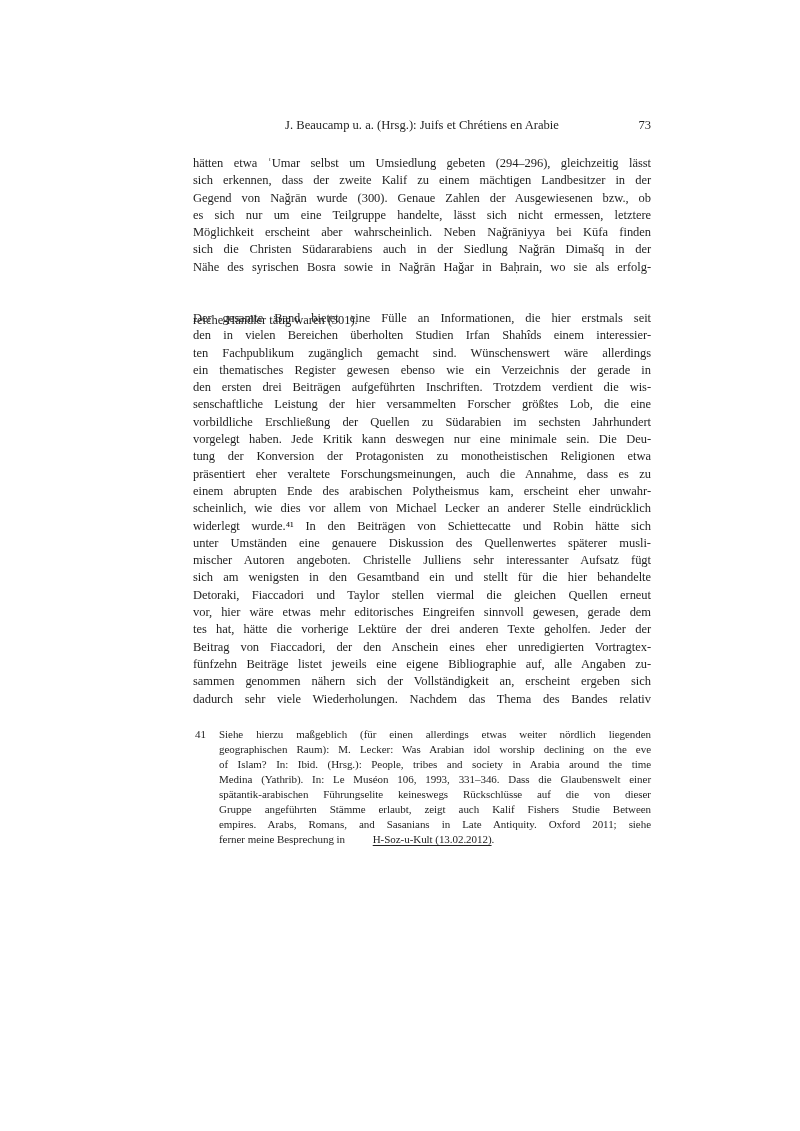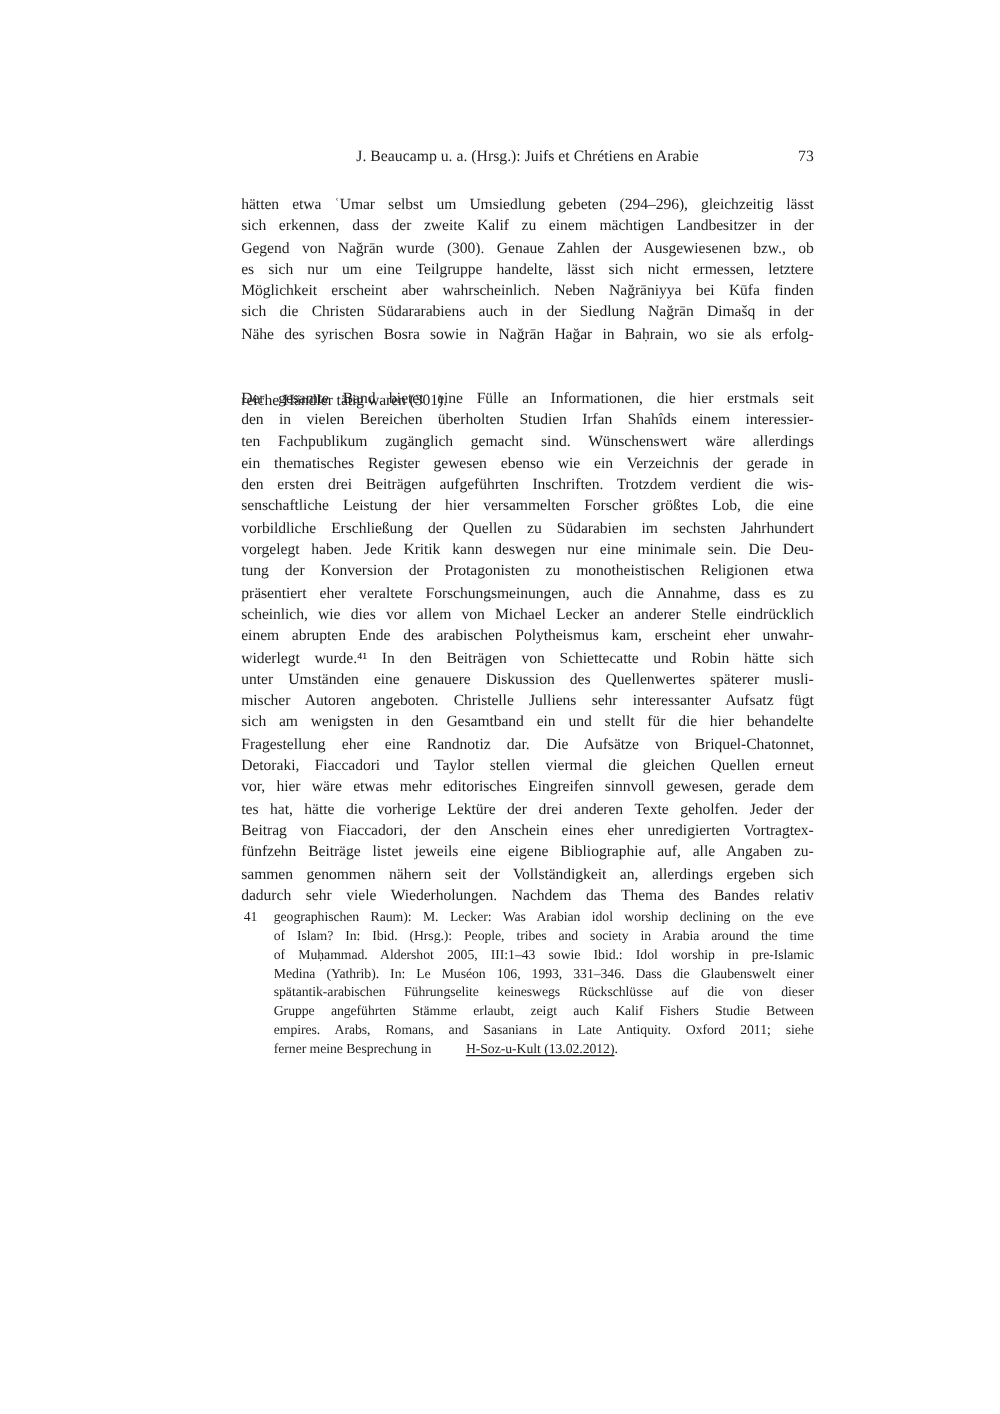--- a/index.html
+++ b/index.html
@@ -69,43 +69,42 @@
       <div class="tline">Der gesamte Band bietet eine Fülle an Informationen, die hier erstmals seit</div>
       <div class="tline">den in vielen Bereichen überholten Studien Irfan Shahîds einem interessier-</div>
       <div class="tline">ten Fachpublikum zugänglich gemacht sind. Wünschenswert wäre allerdings</div>
       <div class="tline">ein thematisches Register gewesen ebenso wie ein Verzeichnis der gerade in</div>
       <div class="tline">den ersten drei Beiträgen aufgeführten Inschriften. Trotzdem verdient die wis-</div>
       <div class="tline">senschaftliche Leistung der hier versammelten Forscher größtes Lob, die eine</div>
       <div class="tline">vorbildliche Erschließung der Quellen zu Südarabien im sechsten Jahrhundert</div>
       <div class="tline">vorgelegt haben. Jede Kritik kann deswegen nur eine minimale sein. Die Deu-</div>
       <div class="tline">tung der Konversion der Protagonisten zu monotheistischen Religionen etwa</div>
       <div class="tline">präsentiert eher veraltete Forschungsmeinungen, auch die Annahme, dass es zu</div>
+      <div class="tline">einem abrupten Ende des arabischen Polytheismus kam, erscheint eher unwahr-</div>
       <div class="tline">scheinlich, wie dies vor allem von Michael Lecker an anderer Stelle eindrücklich</div>
-      <div class="tline">einem abrupten Ende des arabischen Polytheismus kam, erscheint eher unwahr-</div>
       <div class="tline">widerlegt wurde.⁴¹ In den Beiträgen von Schiettecatte und Robin hätte sich</div>
       <div class="tline">unter Umständen eine genauere Diskussion des Quellenwertes späterer musli-</div>
       <div class="tline">mischer Autoren angeboten. Christelle Julliens sehr interessanter Aufsatz fügt</div>
       <div class="tline">sich am wenigsten in den Gesamtband ein und stellt für die hier behandelte</div>
-      <div class="tline">Fragestellung eher eine Randnotiz dar. Die Aufsätze von Briquel-Chatonnet,</div>
       <div class="tline">Detoraki, Fiaccadori und Taylor stellen viermal die gleichen Quellen erneut</div>
       <div class="tline">vor, hier wäre etwas mehr editorisches Eingreifen sinnvoll gewesen, gerade dem</div>
       <div class="tline">tes hat, hätte die vorherige Lektüre der drei anderen Texte geholfen. Jeder der</div>
       <div class="tline">Beitrag von Fiaccadori, der den Anschein eines eher unredigierten Vortragtex-</div>
       <div class="tline">fünfzehn Beiträge listet jeweils eine eigene Bibliographie auf, alle Angaben zu-</div>
-      <div class="tline">sammen genommen nähern seit der Vollständigkeit an, allerdings ergeben sich</div>
+      <div class="tline">sammen genommen nähern sich der Vollständigkeit an, erscheint ergeben sich</div>
       <div class="tline">dadurch sehr viele Wiederholungen. Nachdem das Thema des Bandes relativ</div>
     </div>
 
   <div class="footnote">
     <div class="fn-number">41</div>
     <div class="fn-body">
       <div>
+          <div class="fline">Siehe hierzu maßgeblich (für einen allerdings etwas weiter nördlich liegenden</div>
           <div class="fline">geographischen Raum): M. Lecker: Was Arabian idol worship declining on the eve</div>
           <div class="fline">of Islam? In: Ibid. (Hrsg.): People, tribes and society in Arabia around the time</div>
-          <div class="fline">of Muḥammad. Aldershot 2005, III:1–43 sowie Ibid.: Idol worship in pre-Islamic</div>
           <div class="fline">Medina (Yathrib). In: Le Muséon 106, 1993, 331–346. Dass die Glaubenswelt einer</div>
           <div class="fline">spätantik-arabischen Führungselite keineswegs Rückschlüsse auf die von dieser</div>
           <div class="fline">Gruppe angeführten Stämme erlaubt, zeigt auch Kalif Fishers Studie Between</div>
           <div class="fline">empires. Arabs, Romans, and Sasanians in Late Antiquity. Oxford 2011; siehe</div>
         </div>
       <div class="fline flush"><span>ferner meine Besprechung in </span><span class="fn-link">H-Soz-u-Kult (13.02.2012)</span><span>.</span></div>
     </div>
   </div>
 
 </div>

